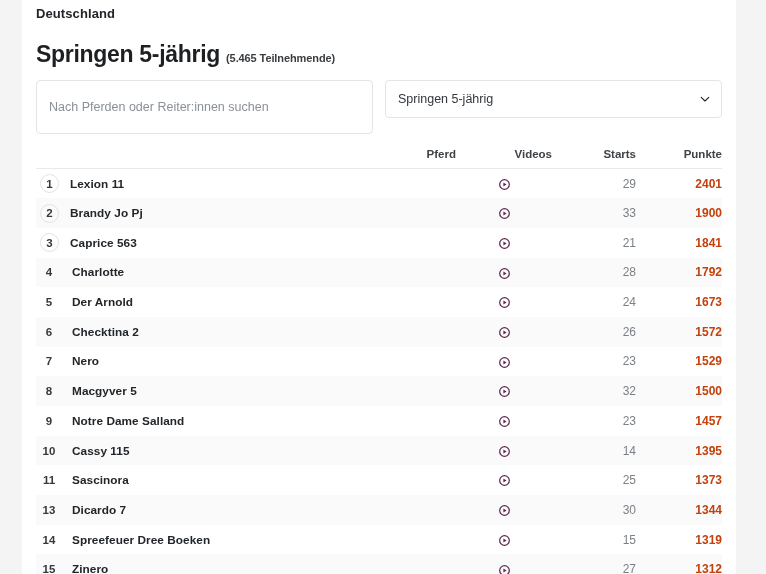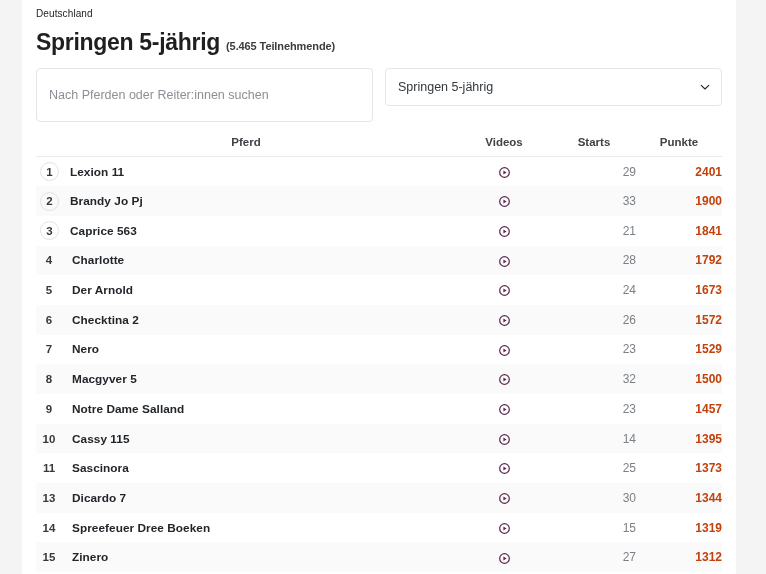--- a/index.html
+++ b/index.html
@@ -44,26 +44,26 @@
     left: 736px; top: 0;
     width: 30px; height: 574px;
     background: #f4f4f4;
   }
 
   
   .header-block {
     padding: 6px 14px 0 14px;
   }
   .breadcrumb {
-    font-size: 10px;
-    font-weight: normal;
+    font-size: 13px;
+    font-weight: bold;
     color: #212529;
     letter-spacing: 0.1px;
     line-height: 16px;
-    margin: 0 0 6px 0;
+    margin: 0 0 18px 0;
   }
   .title-line {
     display: flex;
     align-items: baseline;
     gap: 6px;
     margin: 0;
   }
   .page-title {
     font-size: 23px;
     font-weight: bold;
@@ -139,21 +139,21 @@
   }
   table.rank-table {
     width: 100%;
     border-collapse: collapse;
     table-layout: fixed;
   }
   table.rank-table thead th {
     font-size: 11.5px;
     font-weight: bold;
     color: #3f4347;
-    text-align: center;
+    text-align: right;
     padding: 0 0 8px 0;
     border-bottom: 1px solid #e8e9eb;
   }
   th.col-pferd   { width: 420px; padding-left: 12px; }
   th.col-videos  { width: 96px; text-align: center; }
   th.col-starts  { width: 84px; text-align: right; }
   th.col-punkte  { width: 86px; text-align: right; padding-right: 6px;}
 
   table.rank-table tbody tr { height: 29.7px; }
   table.rank-table tbody tr:nth-child(even) { background: #fafafa; }

